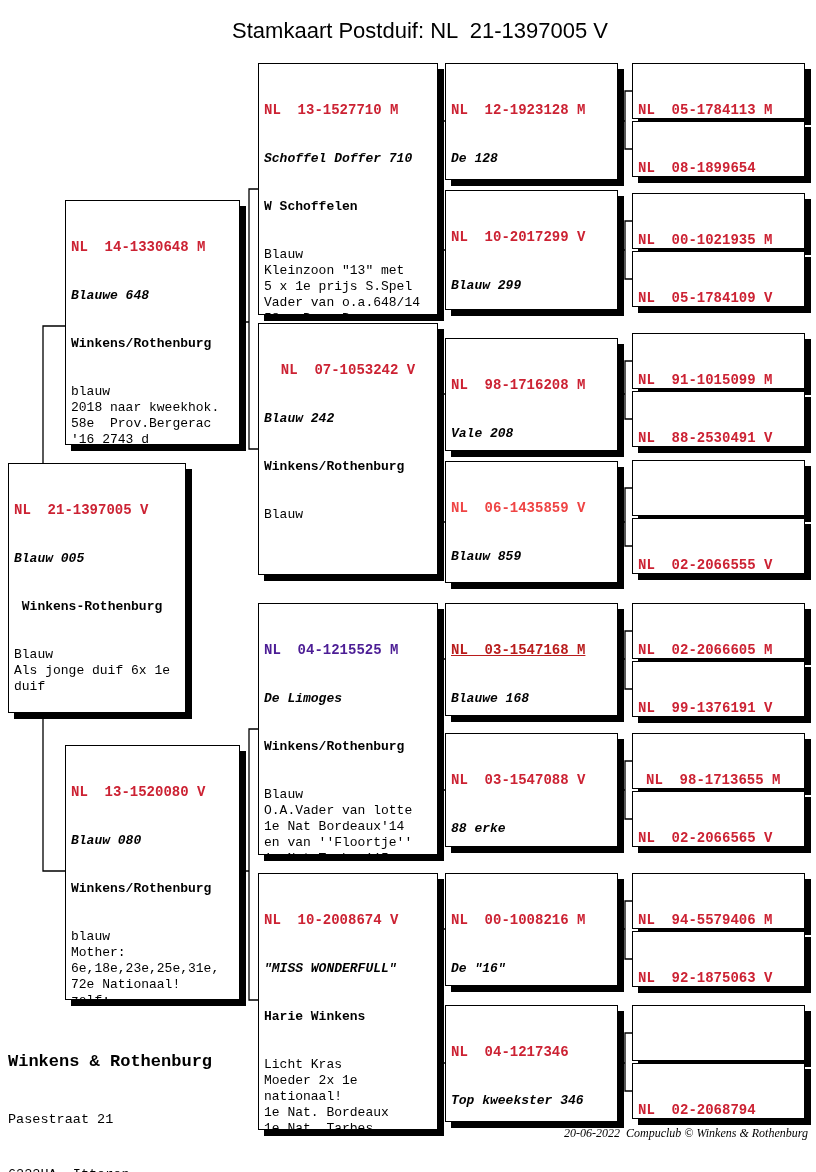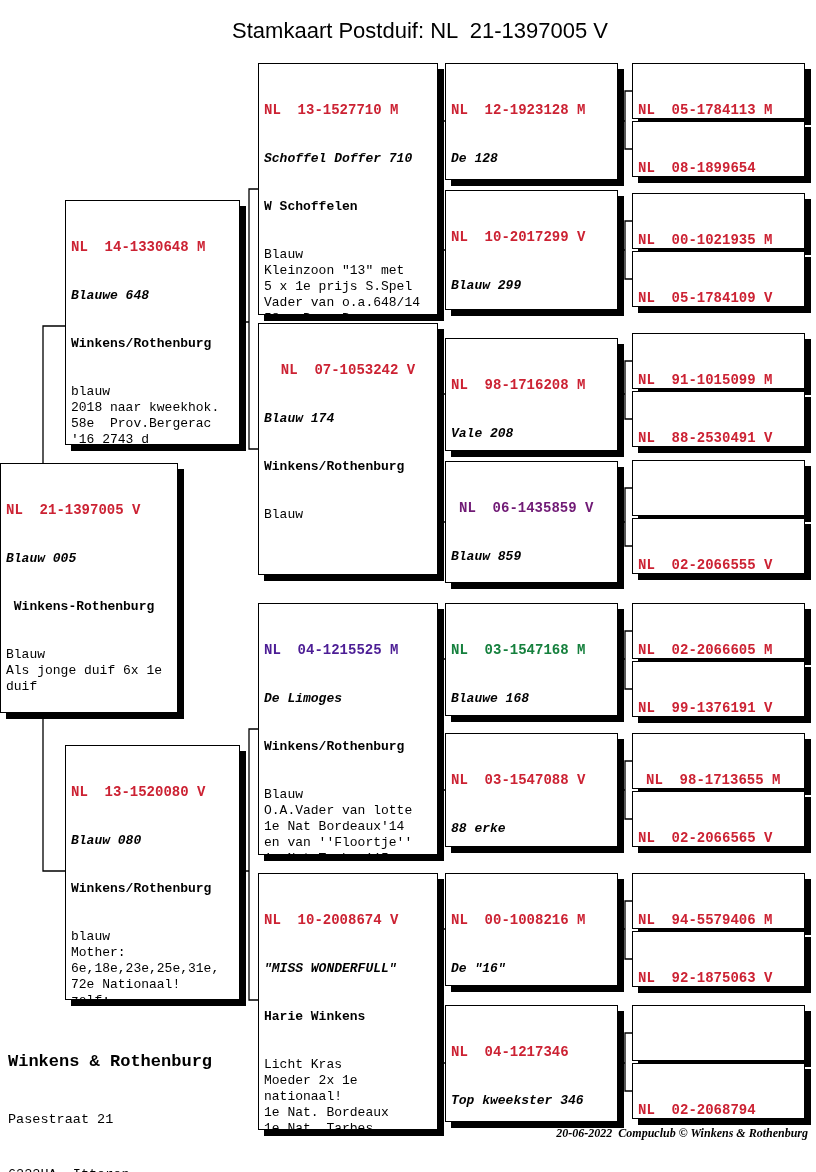--- a/index.html
+++ b/index.html
@@ -21,21 +21,21 @@
   }
   .ring{font-weight:bold;font-size:14px;line-height:18px;color:#cc2233;min-height:18px;}
   .pname{font-weight:bold;font-style:italic;min-height:16px;}
   .owner{font-weight:bold;min-height:16px;}
   .pbody{white-space:pre-wrap;}
   .contact{position:absolute;left:8px;top:1014px;white-space:pre-wrap;}
   .cname{font-weight:bold;font-size:17px;line-height:24px;}
   .cline{font-size:13.5px;line-height:19px;}
   .footer{
     position:absolute;right:8px;top:1126px;
-    font-family:"Liberation Serif",serif;font-style:italic;font-weight:bold;
+    font-family:"Liberation Serif",serif;font-style:italic;font-weight:normal;
     font-size:12px;white-space:pre-wrap;
   }
 </style>
 </head>
 <body>
 
 <h1 class="title">Stamkaart Postduif: NL  21-1397005 V</h1>
 
 <svg class="connectors" width="816" height="1172" viewBox="0 0 816 1172">
   <path fill="none" stroke="#000" stroke-width="1.3" d="
@@ -49,21 +49,21 @@
     M618,121 H625 M632,91 H625 V149 H632
     M618,250 H625 M632,221 H625 V279 H632
     M618,394 H625 M632,361 H625 V419 H632
     M618,522 H625 M632,488 H625 V546 H632
     M618,659 H625 M632,631 H625 V689 H632
     M618,790 H625 M632,761 H625 V819 H632
     M618,929 H625 M632,901 H625 V959 H632
     M618,1063 H625 M632,1033 H625 V1091 H632"></path>
 </svg>
 
-<div class="box" style="left:0;top:463px;width:178px;height:250px">
+<div class="box" style="left:8px;top:463px;width:178px;height:250px">
   <div class="ring" style="color: rgb(204, 34, 51);">NL  21-1397005 V</div>
   <div class="pname">Blauw 005</div>
   <div class="owner"> Winkens-Rothenburg</div>
   <div class="pbody">Blauw
 Als jonge duif 6x 1e
 duif</div>
 </div>
 
 <div class="box" style="left:65px;top:200px;width:175px;height:245px">
   <div class="ring" style="color: rgb(204, 34, 51);">NL  14-1330648 M</div>
@@ -109,21 +109,21 @@
 58e  Prov.Bergerac
 '16 2743 d
 48e Prov.Cahors '17
 1739 d
 116e Intern.Bergerac
 '17 3337 d
 121e Prov.Limoges'17</div>
 </div>
 <div class="box" style="left:258px;top:323px;width:180px;height:252px">
   <div class="ring" style="color: rgb(204, 34, 51); text-align: center;">NL  07-1053242 V</div>
-  <div class="pname">Blauw 174</div>
+  <div class="pname">Blauw 242</div>
   <div class="owner">Winkens/Rothenburg</div>
   <div class="pbody">Blauw</div>
 </div>
 <div class="box" style="left:258px;top:603px;width:180px;height:252px">
   <div class="ring" style="color: #4c1d95;">NL  04-1215525 M</div>
   <div class="pname">De Limoges</div>
   <div class="owner">Winkens/Rothenburg</div>
   <div class="pbody">Blauw
 O.A.Vader van lotte
 1e Nat Bordeaux'14
@@ -165,27 +165,27 @@
   
   
 </div>
 <div class="box" style="left:445px;top:338px;width:173px;height:113px">
   <div class="ring" style="color: rgb(204, 34, 51);">NL  98-1716208 M</div>
   <div class="pname">Vale 208</div>
   
   
 </div>
 <div class="box" style="left:445px;top:461px;width:173px;height:122px">
-  <div class="ring" style="color: #701a75; margin-left: 8px;">NL  06-1435859 V</div>
+  <div class="ring" style="color: #ef4444;">NL  06-1435859 V</div>
   <div class="pname">Blauw 859</div>
   
   
 </div>
 <div class="box" style="left:445px;top:603px;width:173px;height:113px">
-  <div class="ring" style="color: #15803d;">NL  03-1547168 M</div>
+  <div class="ring" style="color: #b91c1c; text-decoration: underline;">NL  03-1547168 M</div>
   <div class="pname">Blauwe 168</div>
   
   
 </div>
 <div class="box" style="left:445px;top:733px;width:173px;height:114px">
   <div class="ring" style="color: rgb(204, 34, 51);">NL  03-1547088 V</div>
   <div class="pname">88 erke</div>
   
   
 </div>

